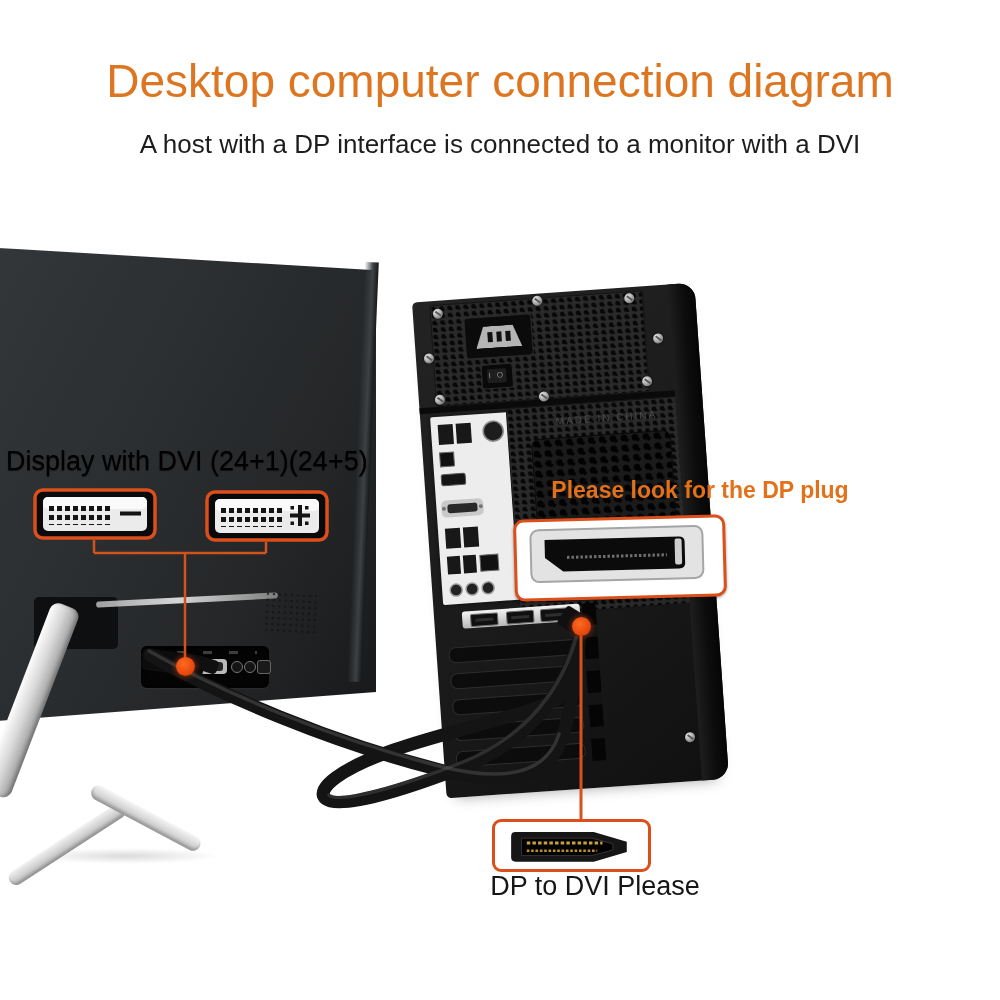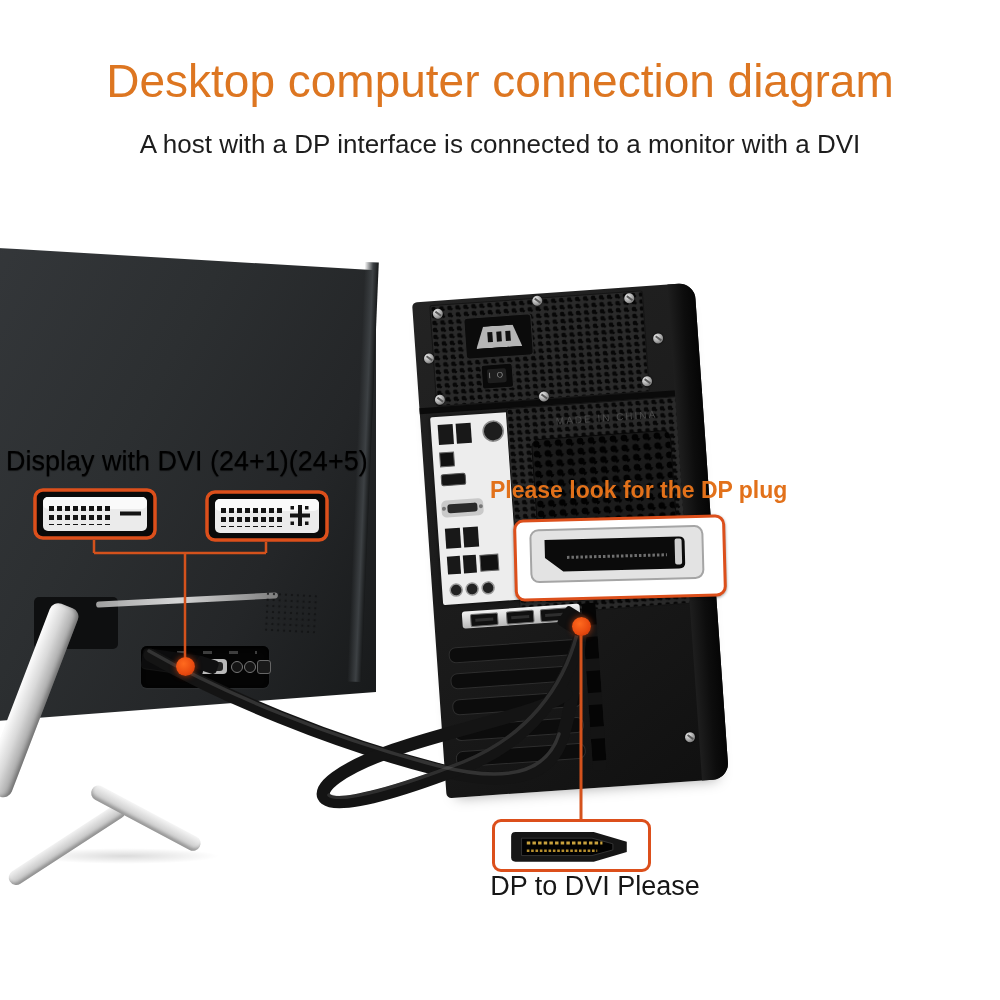--- a/index.html
+++ b/index.html
@@ -86,21 +86,21 @@
     background-image:linear-gradient(180deg,#000 0 4px,transparent 4px 10px);opacity:.9;}
   .screw{position:absolute;width:10px;height:10px;border-radius:50%;
     background:radial-gradient(circle at 35% 30%,#ededed,#a0a0a0 55%,#585858 95%);
     box-shadow:0 0 2px #000;}
   .screw::after{content:"";position:absolute;left:1.5px;top:4px;width:7px;height:1.6px;background:#5a5a5a;transform:rotate(40deg);}
 
   
   .dvi-box{width:124px;height:52px;}
   .dp-callout{left:514px;top:517px;width:206px;height:76px;background:#fff;border:3px solid #dc4f1b;border-radius:10px;
     transform:rotate(-1.5deg);box-shadow:0 1px 3px rgba(0,0,0,.4);}
-  .please-text{left:490px;top:477px;width:420px;font-size:23px;font-weight:bold;color:#e2711a;}
+  .please-text{left:490px;top:477px;width:420px;font-size:23px;font-weight:bold;color:#e2711a;text-align:center;}
   .bottom-callout{left:492px;top:819px;width:153px;height:47px;border:3px solid #dc4f1b;border-radius:9px;background:#fff;
     display:flex;align-items:center;justify-content:center;}
   .cable-label{left:455px;top:871px;width:280px;text-align:center;font-size:27px;color:#161616;}
   .odot{position:absolute;width:19px;height:19px;border-radius:50%;
     background:radial-gradient(circle at 40% 35%,#ff6a1e,#e8490f 60%,#b93408);box-shadow:0 0 6px rgba(232,73,15,.7);}
   svg{display:block;}
 </style>
 </head>
 <body>
 

